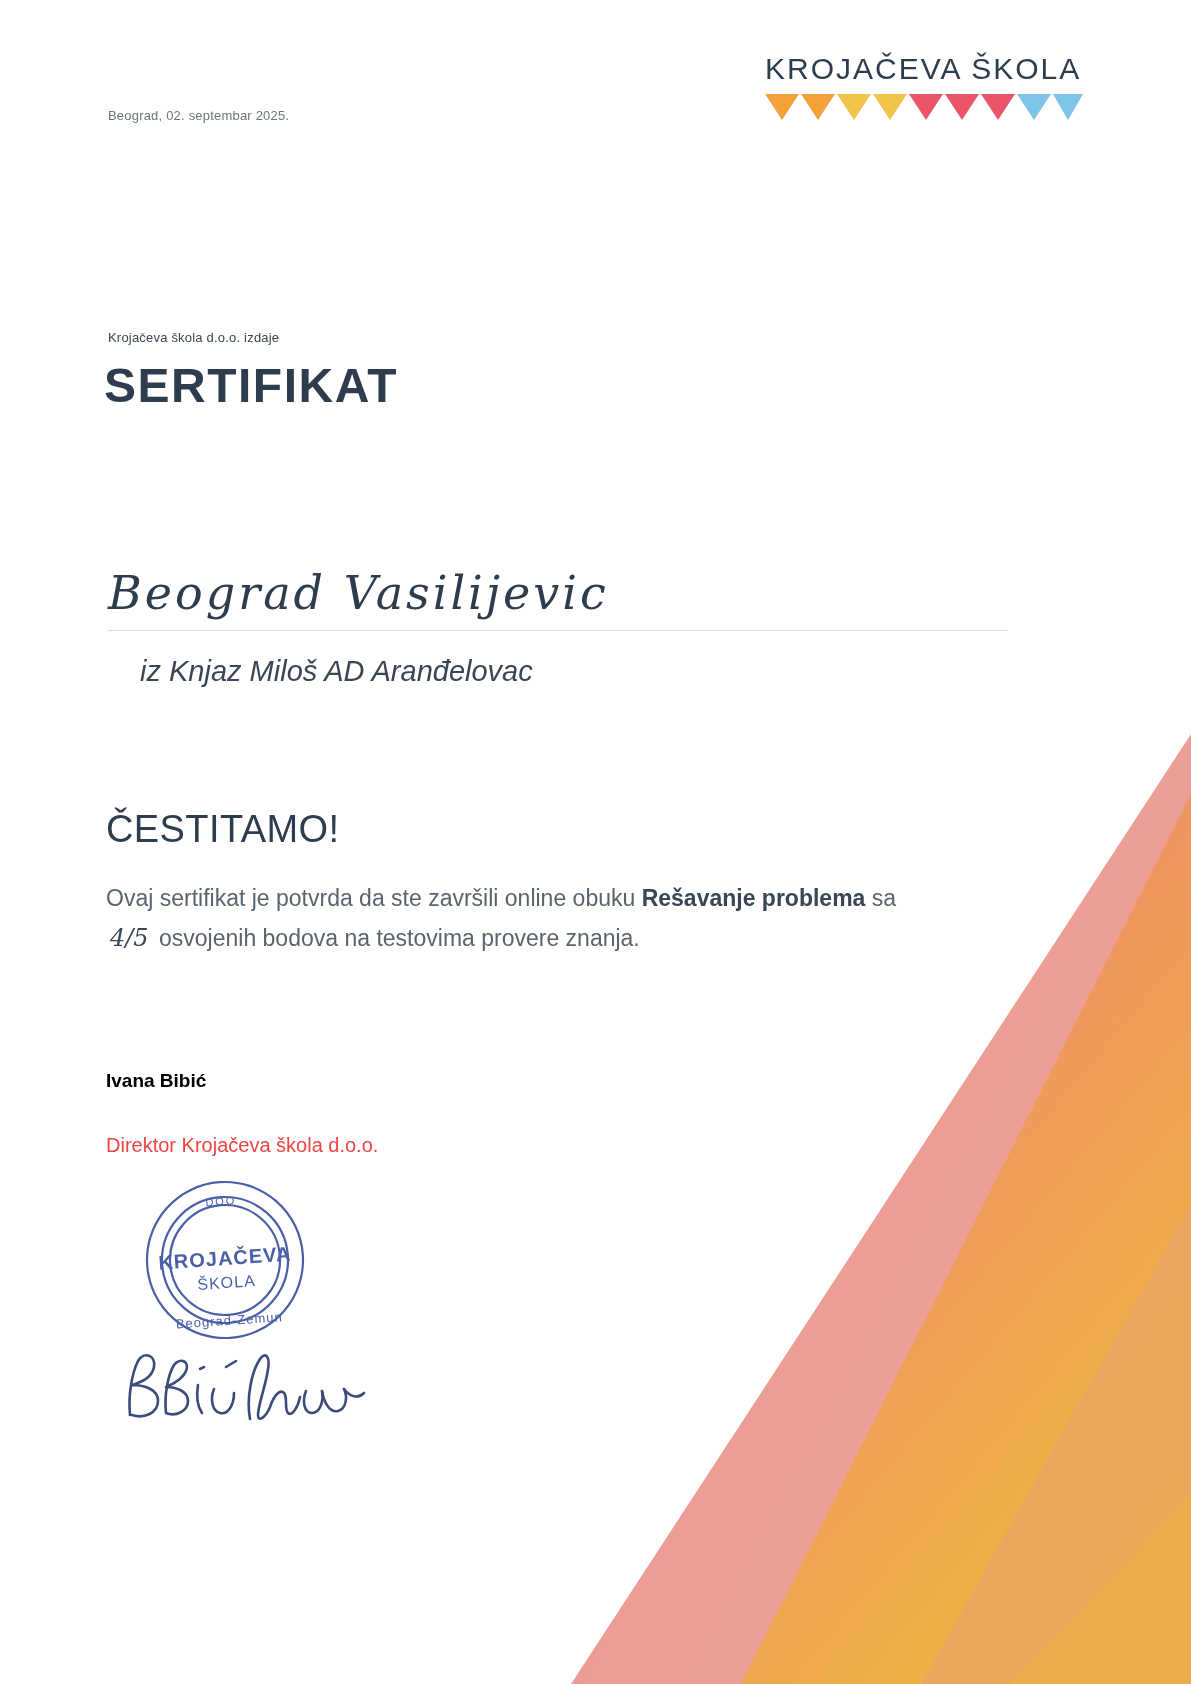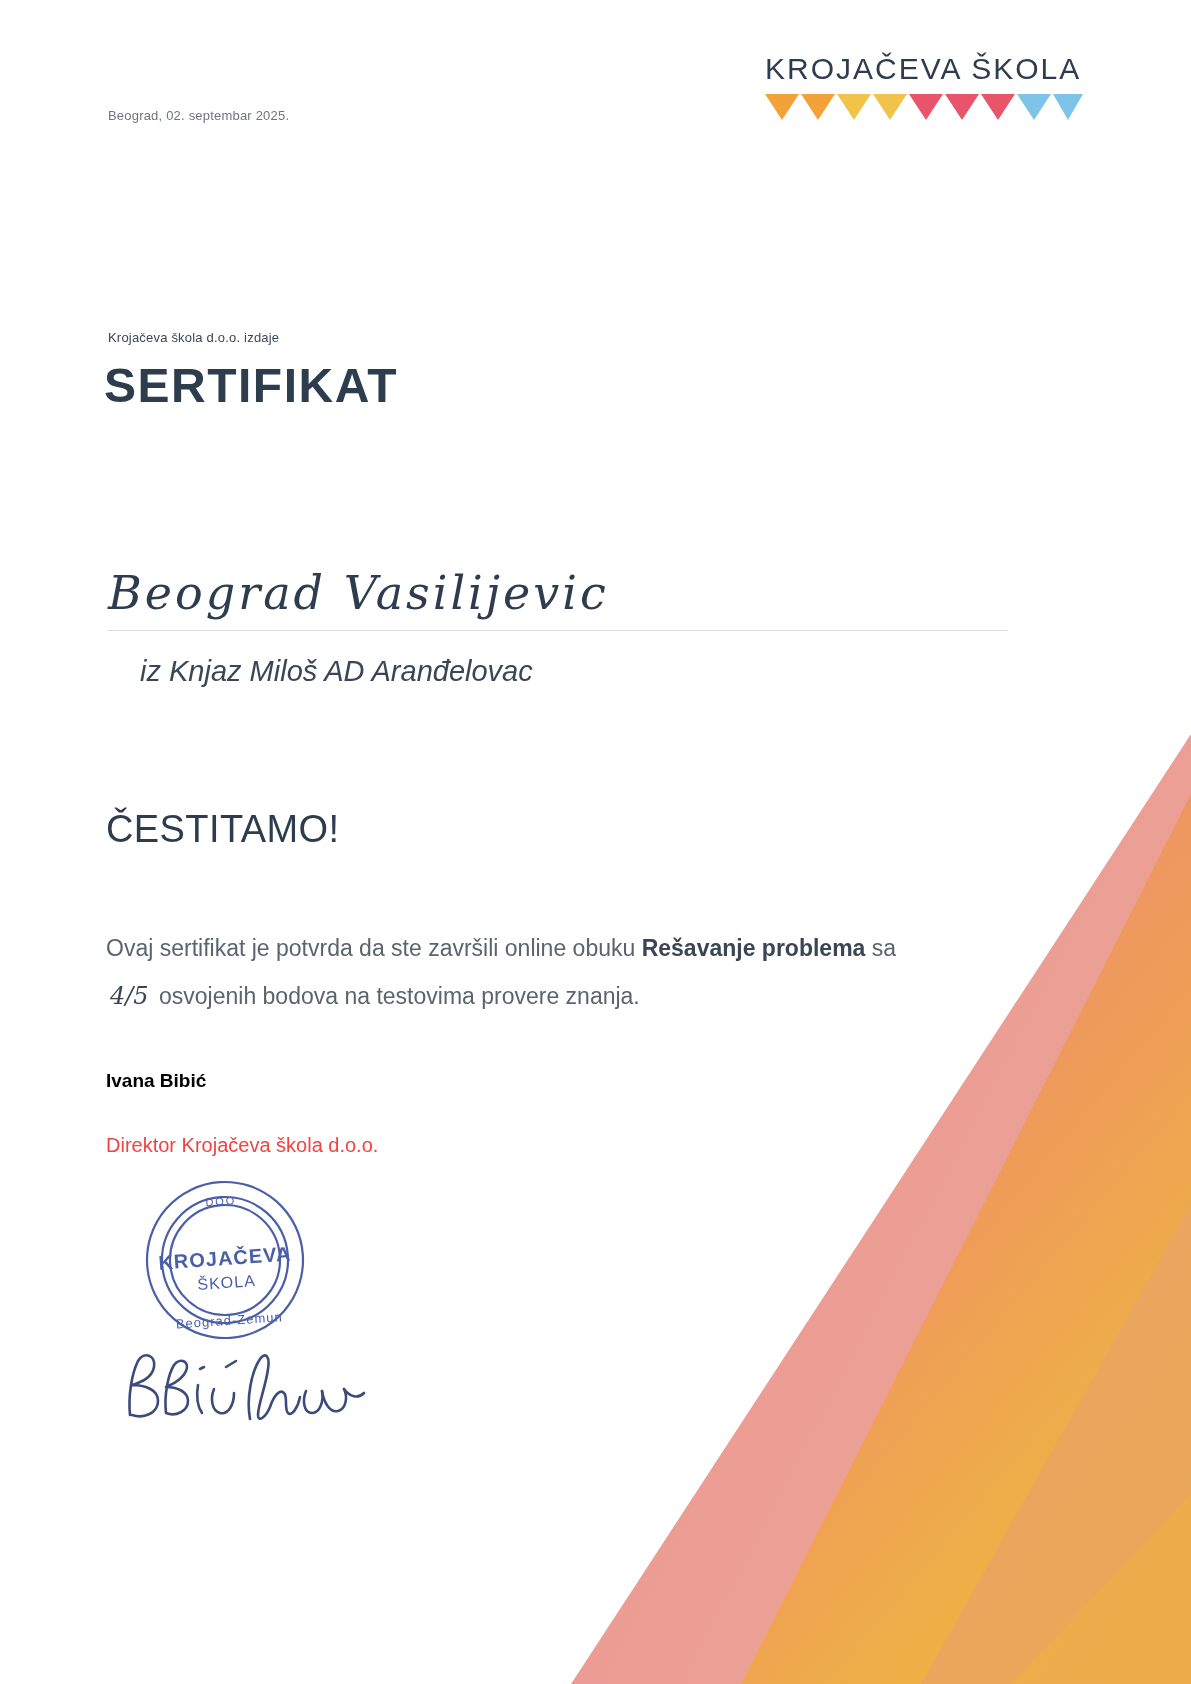--- a/index.html
+++ b/index.html
@@ -112,24 +112,24 @@
     left: 106px;
     top: 808px;
     font-size: 38px;
     color: #2e3d4e;
     letter-spacing: .4px;
     text-align: right;
   }
   .body-text {
     position: absolute;
     left: 106px;
-    top: 924px;
+    top: 878px;
     width: 830px;
     font-size: 23px;
-    line-height: 48px;
+    line-height: 40px;
     color: #5b646d;
   }
   .body-text b {
     color: #3a4654;
     font-weight: bold;
   }
   .score {
     font-family: "DejaVu Serif", serif;
     font-style: italic;
     font-size: 24px;

